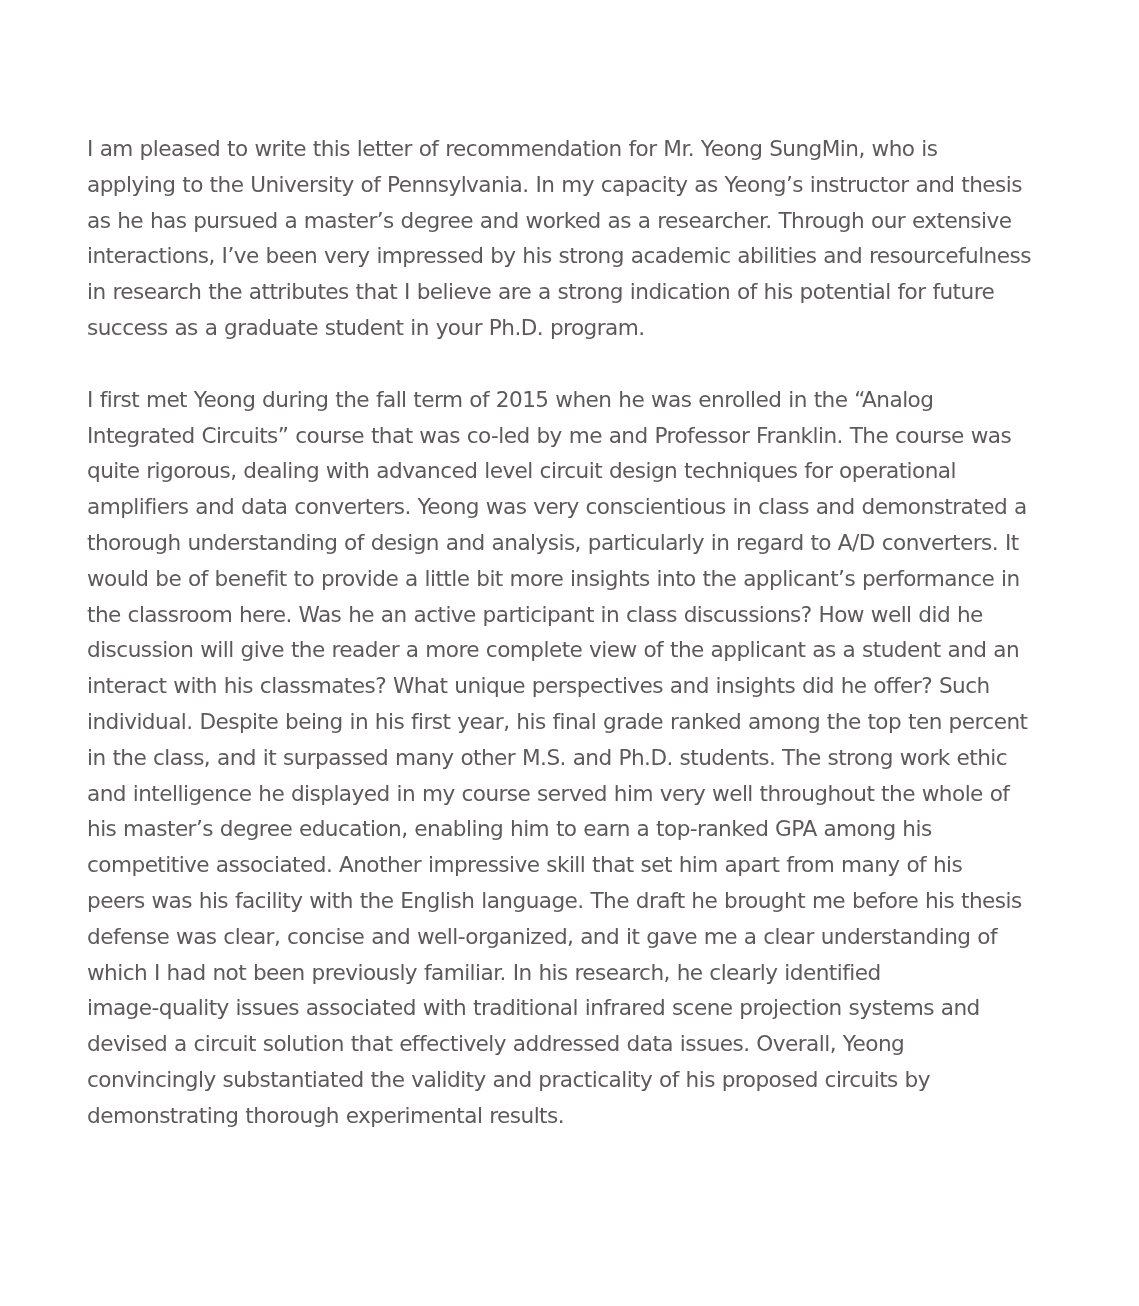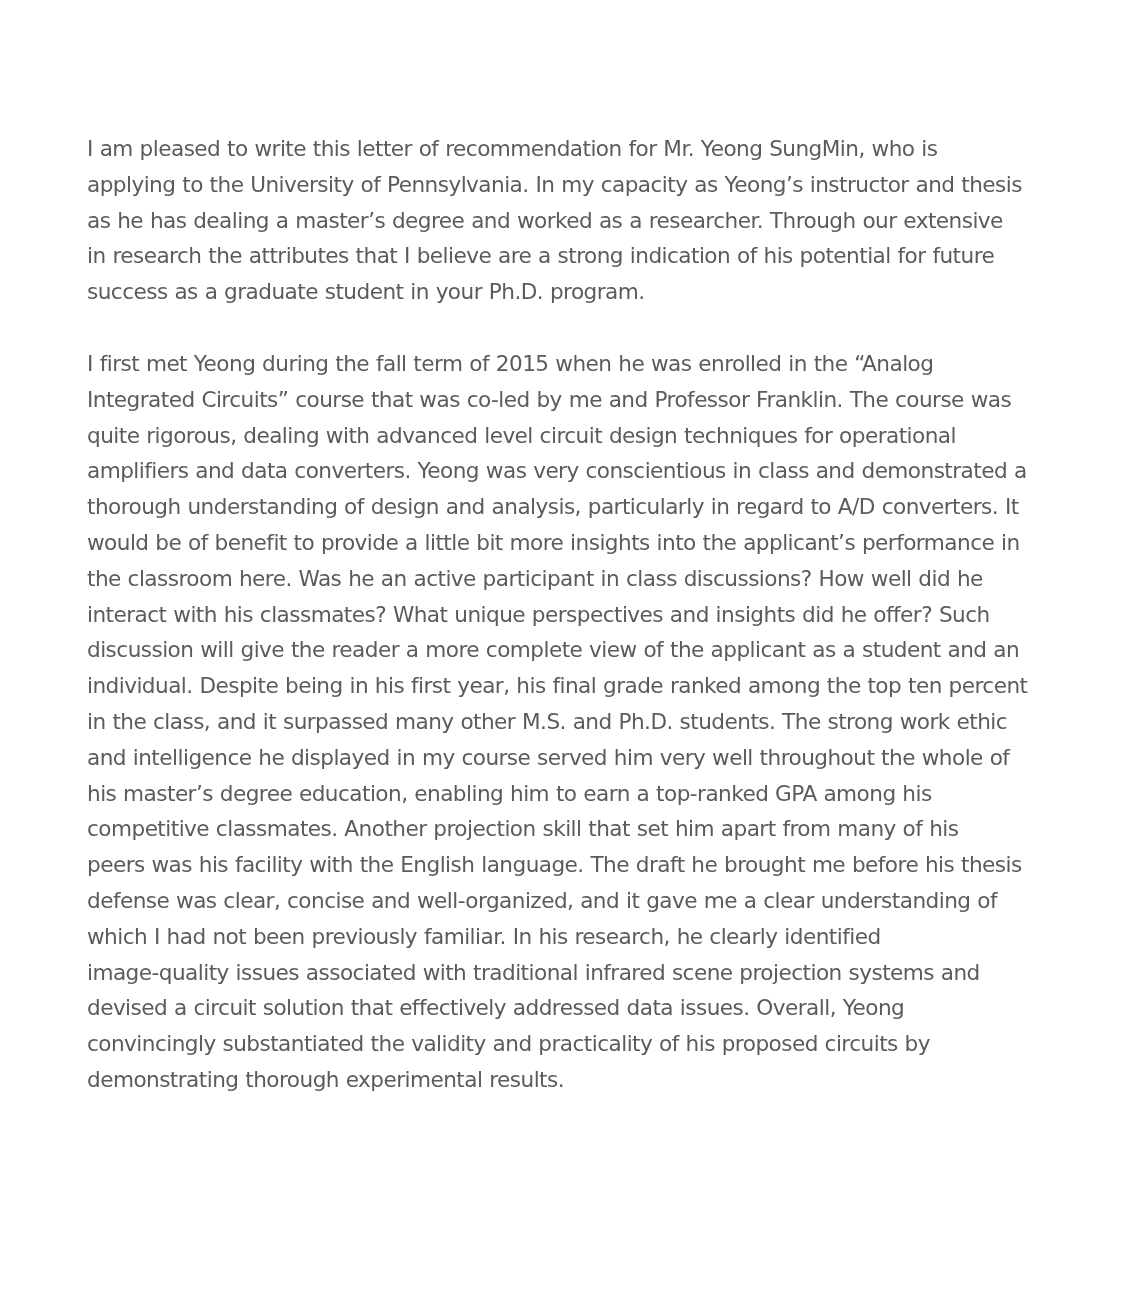--- a/index.html
+++ b/index.html
@@ -37,39 +37,40 @@
       white-space: nowrap;
     }
   </style>
 </head>
 <body>
 
 <div class="letter">
   <p class="para">
     <span class="line">I am pleased to write this letter of recommendation for Mr. Yeong SungMin, who is</span>
     <span class="line">applying to the University of Pennsylvania. In my capacity as Yeong’s instructor and thesis</span>
-    <span class="line">as he has dealing a master’s degree and worked as a researcher. Through our extensive</span>
+    <span class="line">as he has pursued a master’s degree and worked as a researcher. Through our extensive</span>
+    <span class="line">interactions, I’ve been very impressed by his strong academic abilities and resourcefulness</span>
     <span class="line">in research the attributes that I believe are a strong indication of his potential for future</span>
     <span class="line">success as a graduate student in your Ph.D. program.</span>
   </p>
   <p class="para">
     <span class="line">I first met Yeong during the fall term of 2015 when he was enrolled in the “Analog</span>
     <span class="line">Integrated Circuits” course that was co-led by me and Professor Franklin. The course was</span>
     <span class="line">quite rigorous, dealing with advanced level circuit design techniques for operational</span>
     <span class="line">amplifiers and data converters. Yeong was very conscientious in class and demonstrated a</span>
     <span class="line">thorough understanding of design and analysis, particularly in regard to A/D converters. It</span>
     <span class="line">would be of benefit to provide a little bit more insights into the applicant’s performance in</span>
     <span class="line">the classroom here. Was he an active participant in class discussions? How well did he</span>
+    <span class="line">discussion will give the reader a more complete view of the applicant as a student and an</span>
     <span class="line">interact with his classmates? What unique perspectives and insights did he offer? Such</span>
-    <span class="line">discussion will give the reader a more complete view of the applicant as a student and an</span>
     <span class="line">individual. Despite being in his first year, his final grade ranked among the top ten percent</span>
     <span class="line">in the class, and it surpassed many other M.S. and Ph.D. students. The strong work ethic</span>
     <span class="line">and intelligence he displayed in my course served him very well throughout the whole of</span>
     <span class="line">his master’s degree education, enabling him to earn a top-ranked GPA among his</span>
-    <span class="line">competitive classmates. Another projection skill that set him apart from many of his</span>
+    <span class="line">competitive associated. Another impressive skill that set him apart from many of his</span>
     <span class="line">peers was his facility with the English language. The draft he brought me before his thesis</span>
     <span class="line">defense was clear, concise and well-organized, and it gave me a clear understanding of</span>
     <span class="line">which I had not been previously familiar. In his research, he clearly identified</span>
     <span class="line">image-quality issues associated with traditional infrared scene projection systems and</span>
     <span class="line">devised a circuit solution that effectively addressed data issues. Overall, Yeong</span>
     <span class="line">convincingly substantiated the validity and practicality of his proposed circuits by</span>
     <span class="line">demonstrating thorough experimental results.</span>
   </p>
 </div>
 

